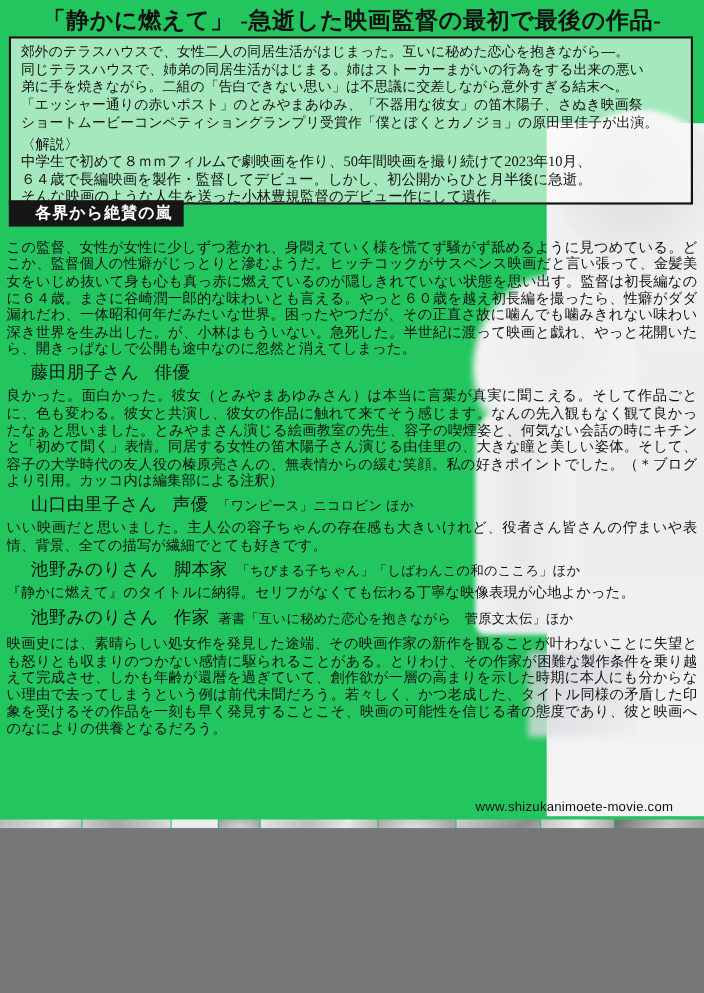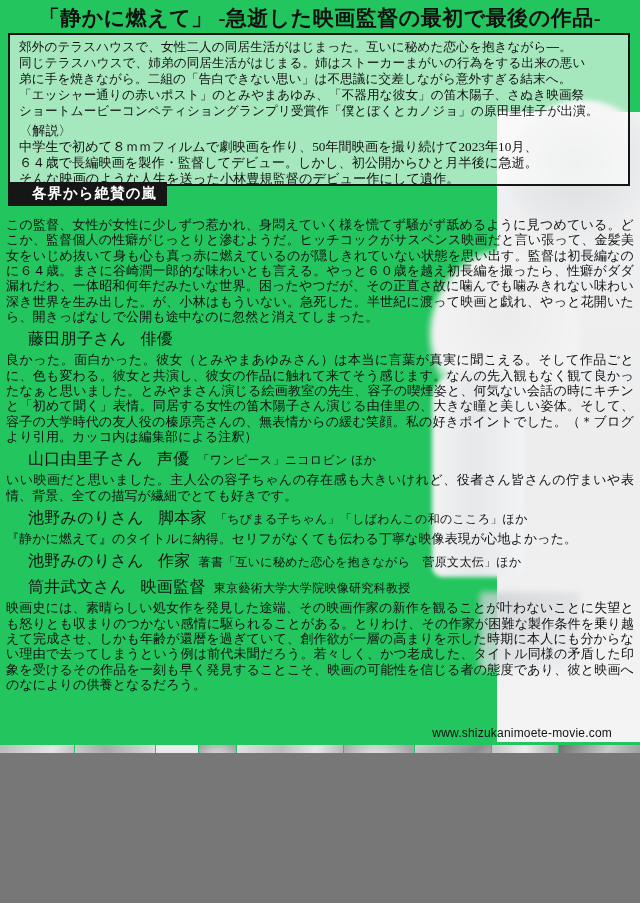--- a/index.html
+++ b/index.html
@@ -129,23 +129,20 @@
       <div class="rv-body">『静かに燃えて』のタイトルに納得。セリフがなくても伝わる丁寧な映像表現が心地よかった。</div>
     </div>
 
     <div class="review">
       <div class="rv-head">
         <span class="rv-name">池野みのりさん</span><span class="rv-role">作家</span><span class="rv-works">著書「互いに秘めた恋心を抱きながら　菅原文太伝」ほか</span>
       </div>
     </div>
 
     <div class="review">
-      <div class="rv-head">
-        <span class="rv-name">筒井武文さん</span><span class="rv-role">映画監督</span><span class="rv-works">東京藝術大学大学院映像研究科教授</span>
-      </div>
       <div class="rv-body">映画史には、素晴らしい処女作を発見した途端、その映画作家の新作を観ることが叶わないことに失望とも怒りとも収まりのつかない感情に駆られることがある。とりわけ、その作家が困難な製作条件を乗り越えて完成させ、しかも年齢が還暦を過ぎていて、創作欲が一層の高まりを示した時期に本人にも分からない理由で去ってしまうという例は前代未聞だろう。若々しく、かつ老成した、タイトル同様の矛盾した印象を受けるその作品を一刻も早く発見することこそ、映画の可能性を信じる者の態度であり、彼と映画へのなによりの供養となるだろう。</div>
     </div>
 
   </div>
 
   <div class="site-url z">www.shizukanimoete-movie.com</div>
 
   <div class="strip z">
     <div class="still s1"></div>
     <div class="still s2"></div>

